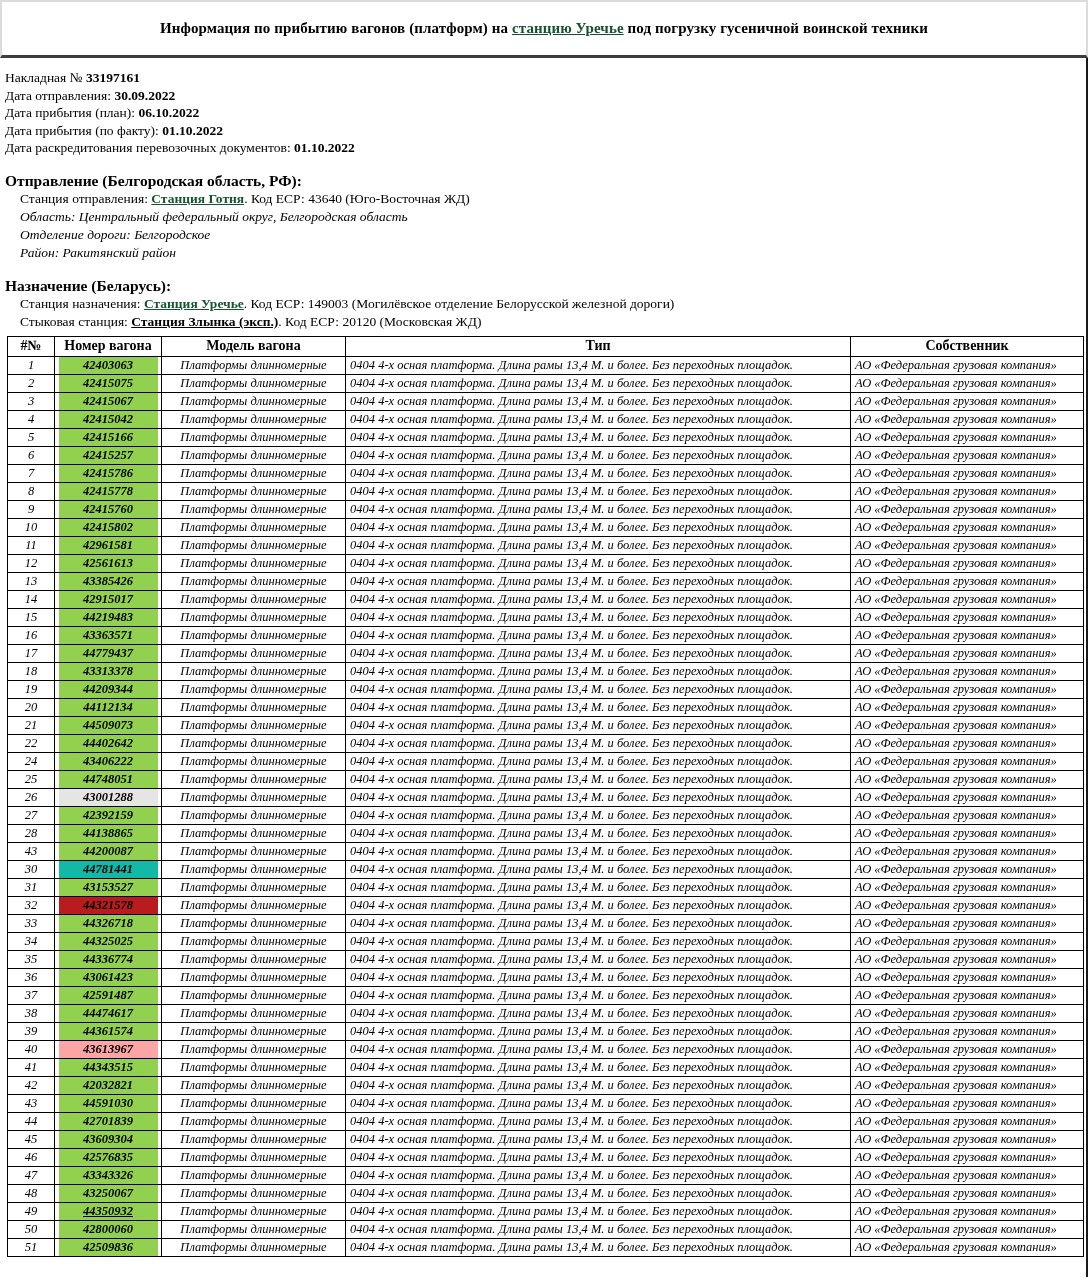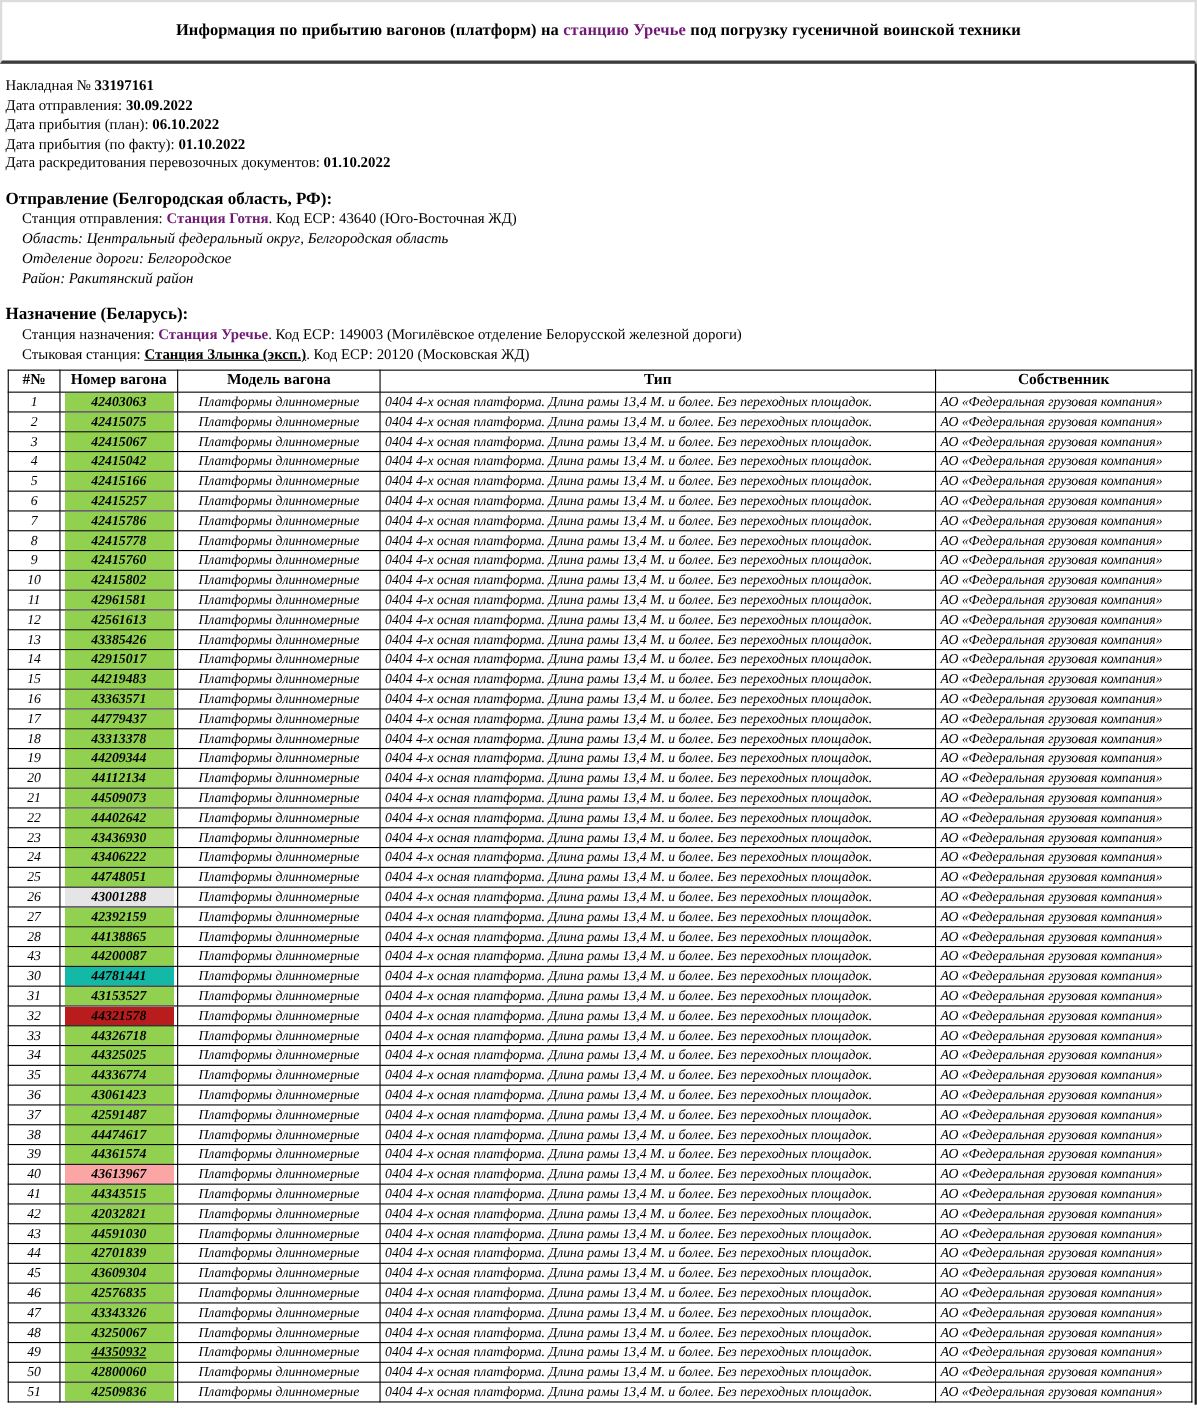--- a/index.html
+++ b/index.html
@@ -19,21 +19,21 @@
     border-left:2px solid #dcdcdc;
     border-right:2px solid #dcdcdc;
     border-bottom:3px solid #3c3c3c;
     display:flex; align-items:center; justify-content:center;
     background:#fff;
   }
   .doc-title {
     font-weight:bold; font-size:15px; text-align:center; letter-spacing:0.1px;
   }
   .red-link {
-    color:#701a75; cursor:pointer;
+    color:#14532d; text-decoration:underline; cursor:pointer;
   }
   .black-em {
     font-weight:bold; text-decoration:underline;
   }
 
   
   .content {
     box-sizing:border-box;
     min-height:1219px;
     border-right:2px solid #1a1a1a;
@@ -292,27 +292,20 @@
             <td class="c-owner">АО «Федеральная грузовая компания»</td>
           </tr>
           <tr>
             <td class="c-idx">22</td>
             <td class="c-num" style="background-color: rgb(146, 208, 80);">44402642</td>
             <td class="c-model">Платформы длинномерные</td>
             <td class="c-type">0404 4-х осная платформа. Длина рамы 13,4 М. и более. Без переходных площадок.</td>
             <td class="c-owner">АО «Федеральная грузовая компания»</td>
           </tr>
           <tr>
-            <td class="c-idx">23</td>
-            <td class="c-num" style="background-color: rgb(146, 208, 80);">43436930</td>
-            <td class="c-model">Платформы длинномерные</td>
-            <td class="c-type">0404 4-х осная платформа. Длина рамы 13,4 М. и более. Без переходных площадок.</td>
-            <td class="c-owner">АО «Федеральная грузовая компания»</td>
-          </tr>
-          <tr>
             <td class="c-idx">24</td>
             <td class="c-num" style="background-color: rgb(146, 208, 80);">43406222</td>
             <td class="c-model">Платформы длинномерные</td>
             <td class="c-type">0404 4-х осная платформа. Длина рамы 13,4 М. и более. Без переходных площадок.</td>
             <td class="c-owner">АО «Федеральная грузовая компания»</td>
           </tr>
           <tr>
             <td class="c-idx">25</td>
             <td class="c-num" style="background-color: rgb(146, 208, 80);">44748051</td>
             <td class="c-model">Платформы длинномерные</td>

